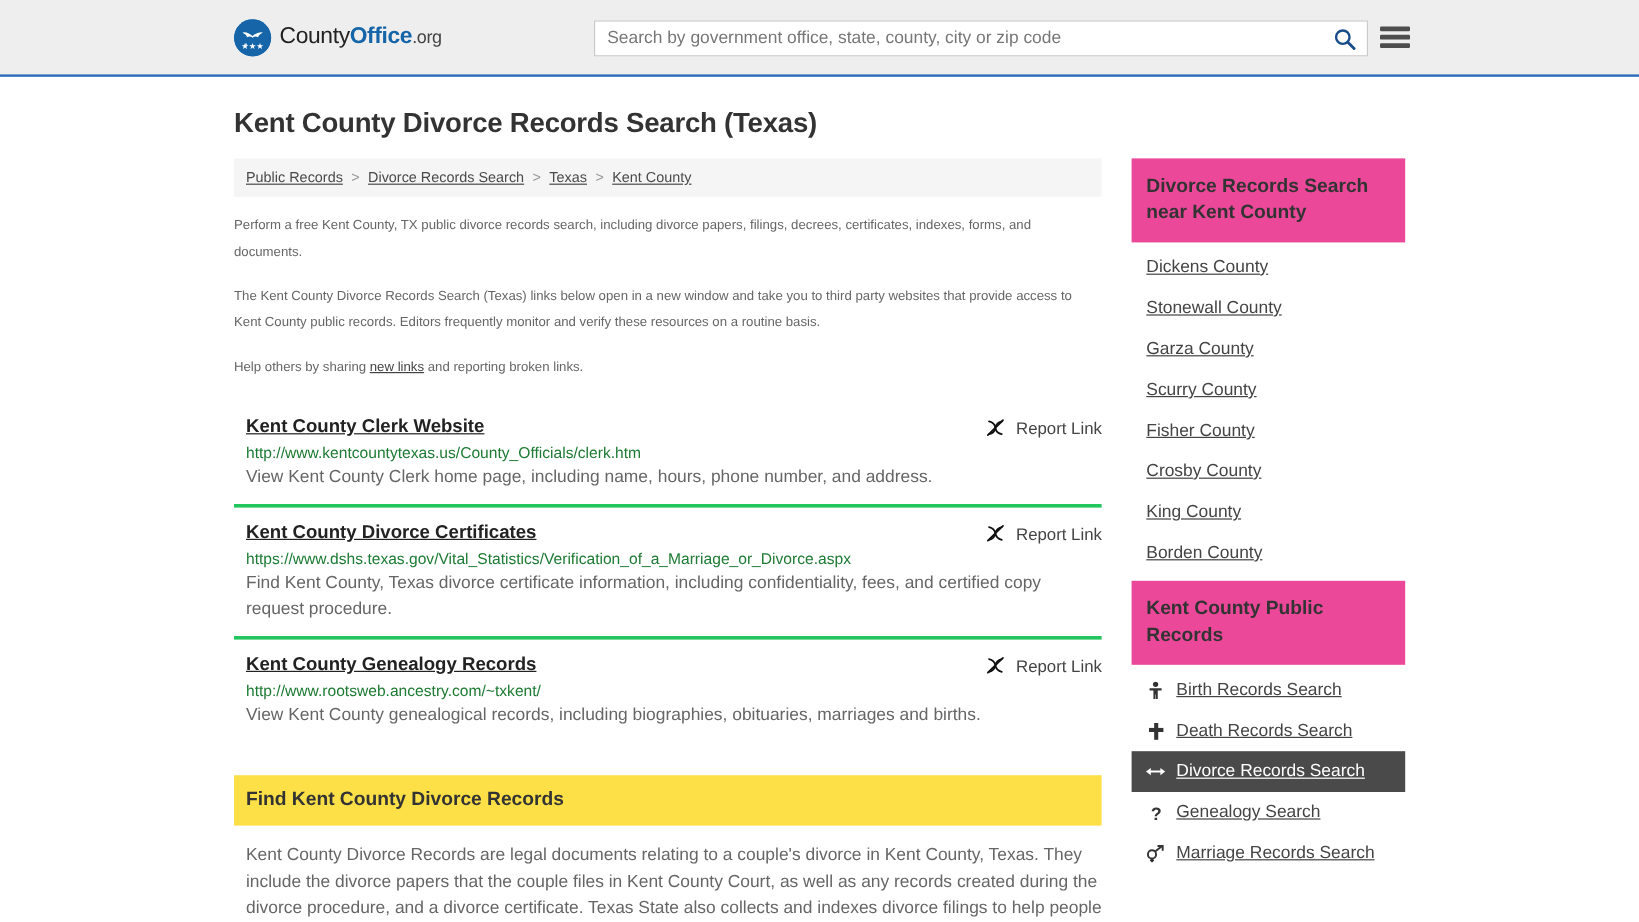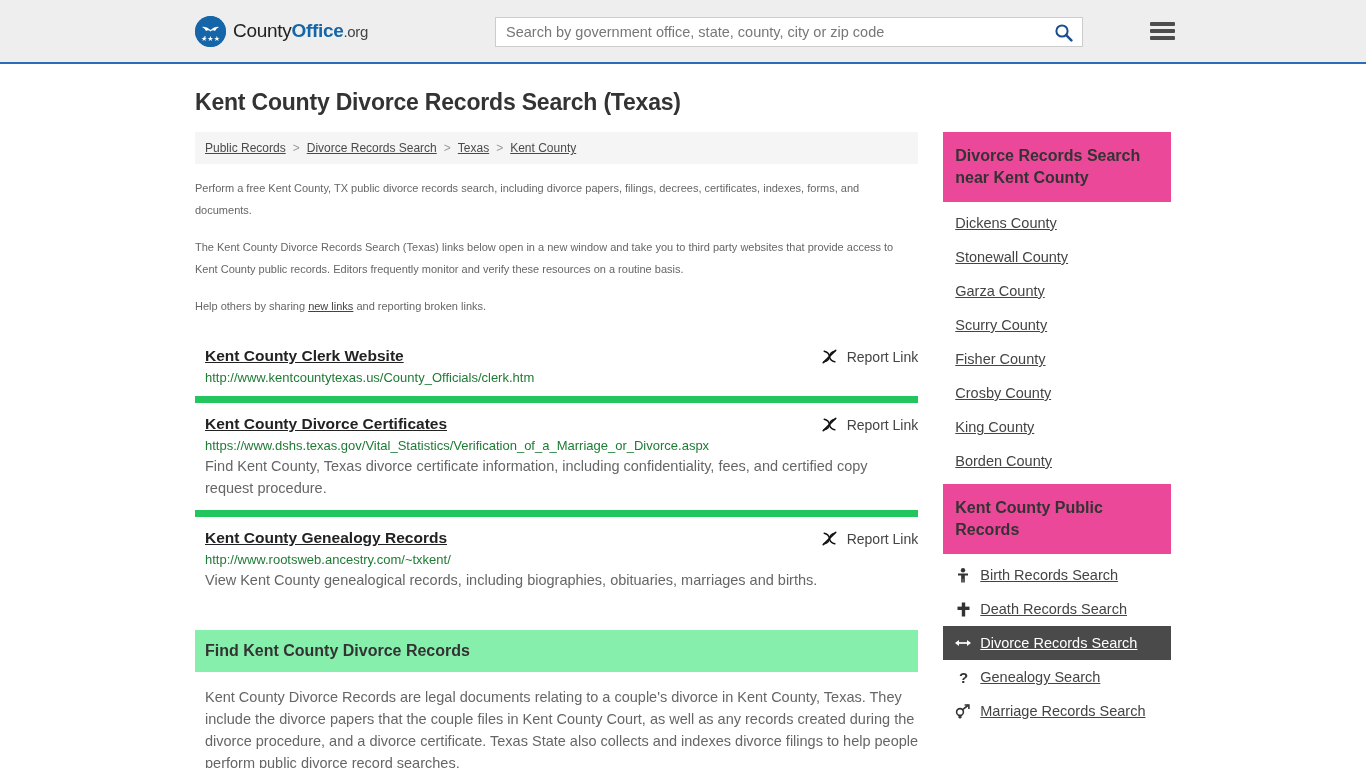--- a/index.html
+++ b/index.html
@@ -43,21 +43,21 @@
     font-weight: 400;
   }
   .logo-text .b { color: #1565a8; font-weight: 700; }
   .logo-text .c { font-weight: 400; color: #222; }
   .logo-text .org { font-size: 15px; color: #444; }
 
   .search-wrap {
     position: absolute;
     left: 495px;
     top: 17px;
-    width: 588px;
+    width: 645px;
     height: 30px;
     background: #ffffff;
     border: 1px solid #cccccc;
     display: flex;
     align-items: center;
   }
   .search-input {
     flex: 1;
     height: 100%;
     border: none;
@@ -147,21 +147,21 @@
   .intro a {
     color: #444444;
     text-decoration: underline;
     font-weight: 500;
     cursor: pointer;
   }
 
   
   .links { margin-top: 22px; }
   .link-item {
-    border-top: 7px solid #22c55e;
+    border-top: 3px solid #22c55e;
     padding: 12px 0 11px 10px;
     position: relative;
   }
   .link-item:first-child { border-top: none; padding-top: 8px; }
   .link-title {
     font-size: 15.5px;
     font-weight: 700;
     color: #222222;
     text-decoration: underline;
     cursor: pointer;
@@ -189,21 +189,21 @@
     cursor: pointer;
   }
   .link-item:first-child .report { top: 9px; }
   .report-label {
     font-size: 14px;
     color: #444444;
   }
 
   
   .section-head {
-    background: #86efac;
+    background: #fde047;
     padding: 12px 10px;
     margin-top: 28px;
     font-size: 16px;
     font-weight: 700;
     color: #333333;
   }
   .section-body {
     margin-top: 14px;
     padding-left: 10px;
     font-size: 14.5px;
@@ -302,20 +302,21 @@
 
       <p class="intro p1">Perform a free Kent County, TX public divorce records search, including divorce papers, filings, decrees, certificates, indexes, forms, and documents.</p>
       <p class="intro p2">The Kent County Divorce Records Search (Texas) links below open in a new window and take you to third party websites that provide access to Kent County public records. Editors frequently monitor and verify these resources on a routine basis.</p>
       <p class="intro p3"><span>Help others by sharing </span><a>new links</a><span> and reporting broken links.</span></p>
 
       <div class="links">
 
         <div class="link-item">
           <a class="link-title">Kent County Clerk Website</a>
           <div class="link-url">http://www.kentcountytexas.us/County_Officials/clerk.htm</div>
+          <div class="link-desc">View Kent County Clerk home page, including name, hours, phone number, and address.</div>
           <div class="report">
             <svg width="17" height="17" viewBox="0 0 17 17" aria-hidden="true">
               <path d="M3.2 3.2 q4.6 1 5.3 5.3 q0.7 4.3 5.3 5.3" fill="none" stroke="#111" stroke-width="1.5" stroke-linecap="round"></path>
               <path d="M13.8 3.2 q-4.6 1 -5.3 5.3 q-0.7 4.3 -5.3 5.3" fill="none" stroke="#111" stroke-width="1.5" stroke-linecap="round"></path>
               <line x1="2.2" y1="14.6" x2="14.8" y2="2.2" stroke="#111" stroke-width="1.5" stroke-linecap="round"></line>
             </svg>
             <span class="report-label">Report Link</span>
           </div>
         </div>
 

